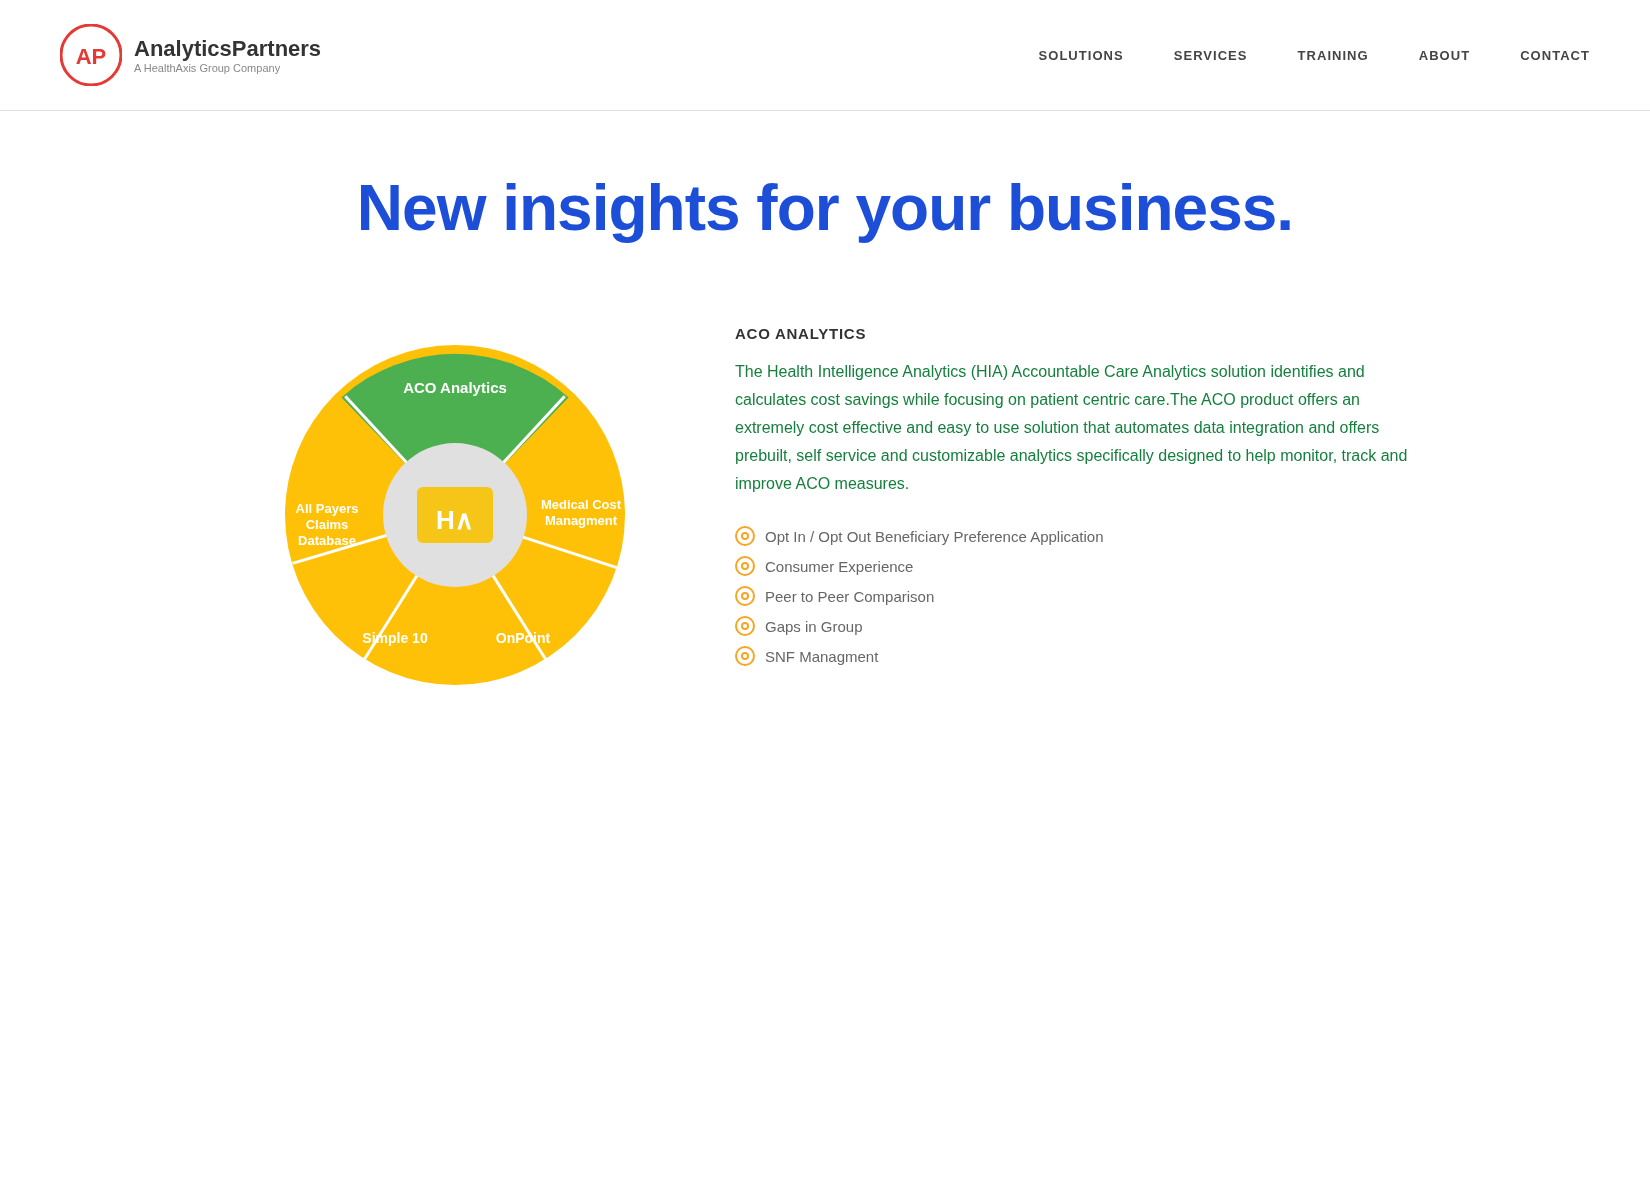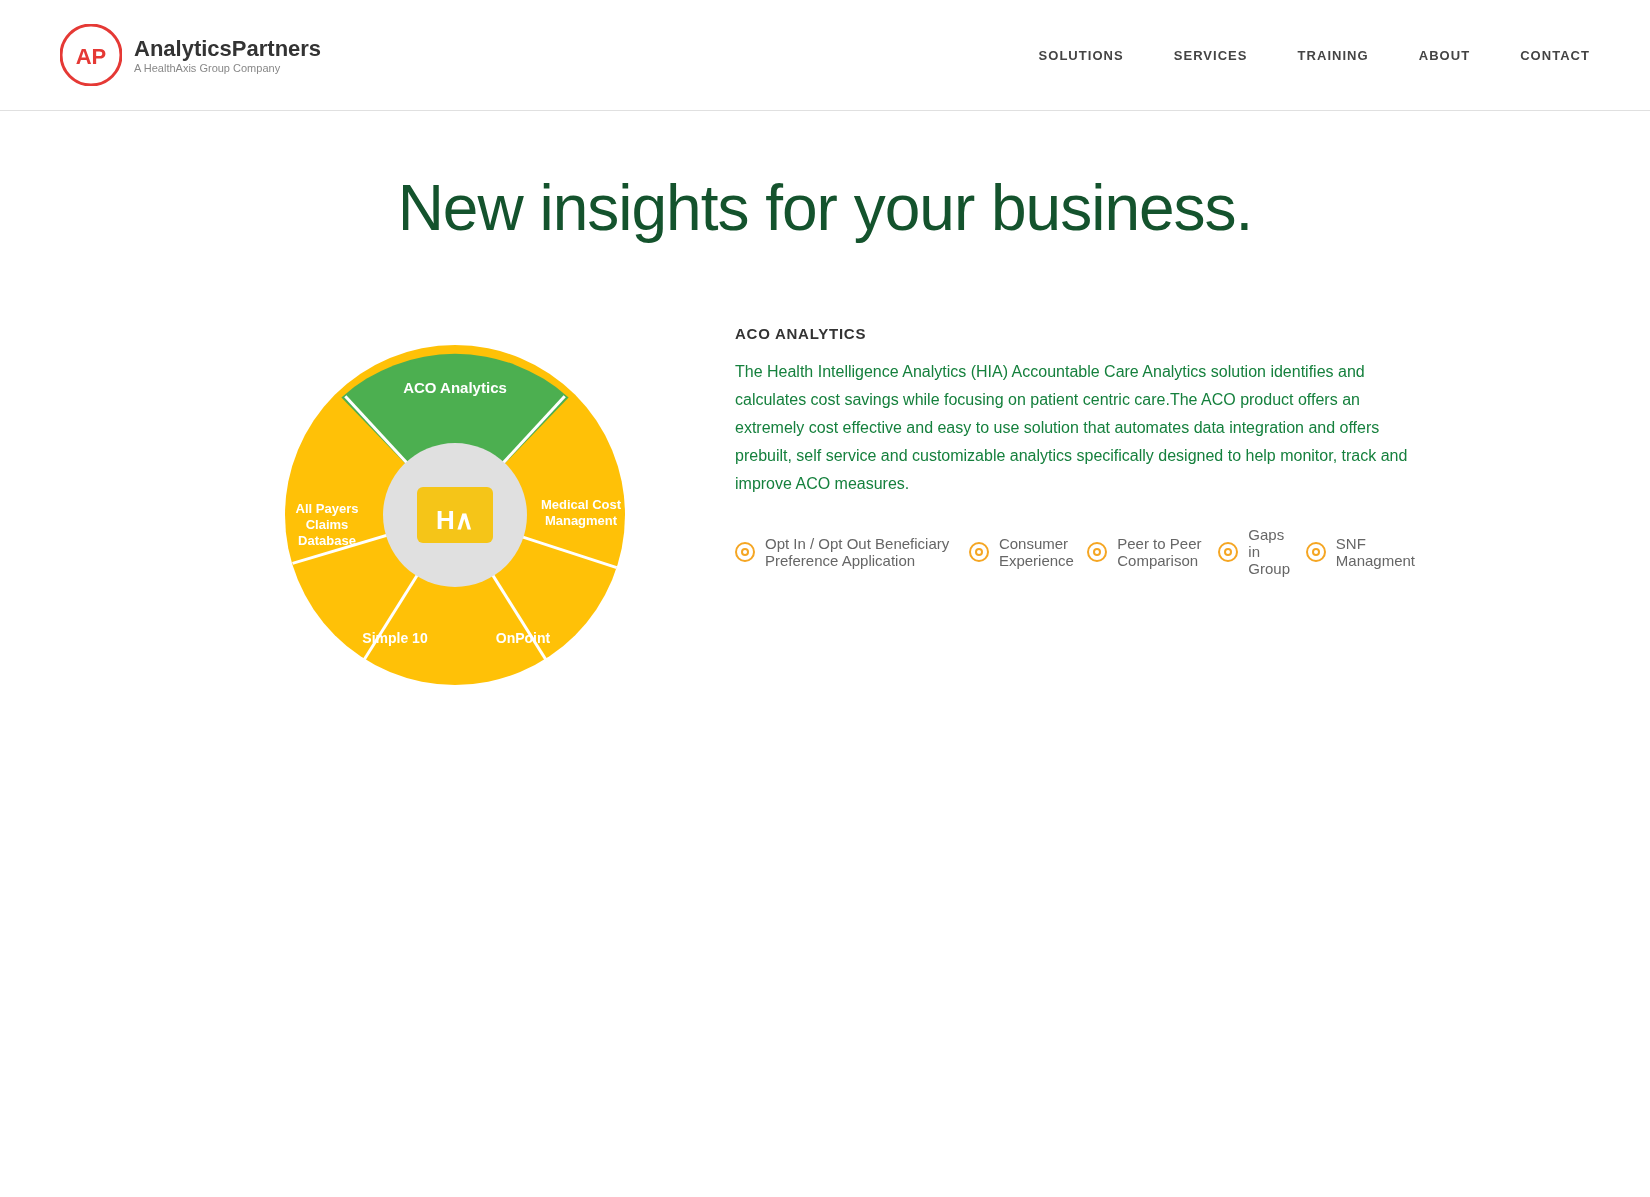--- a/index.html
+++ b/index.html
@@ -52,22 +52,22 @@
       letter-spacing: 0.08em;
     }
 
     
     .hero {
       text-align: center;
       padding: 60px 60px 40px;
     }
     .hero-title {
       font-size: 64px;
-      font-weight: 400;
-      color: #14532d;
+      font-weight: 700;
+      color: #1d4ed8;
       letter-spacing: -1px;
     }
 
     
     .main-content {
       display: flex;
       align-items: flex-start;
       padding: 20px 60px 60px;
       gap: 60px;
       max-width: 1300px;
@@ -111,21 +111,21 @@
     .section-description {
       font-size: 16px;
       line-height: 1.75;
       color: #15803d;
       margin-bottom: 28px;
     }
 
     .bullet-list {
       list-style: none;
       display: flex;
-      flex-direction: row;
+      flex-direction: column;
       gap: 10px;
     }
 
     .bullet-list li {
       display: flex;
       align-items: center;
       gap: 10px;
       font-size: 15px;
       color: #666;
     }

